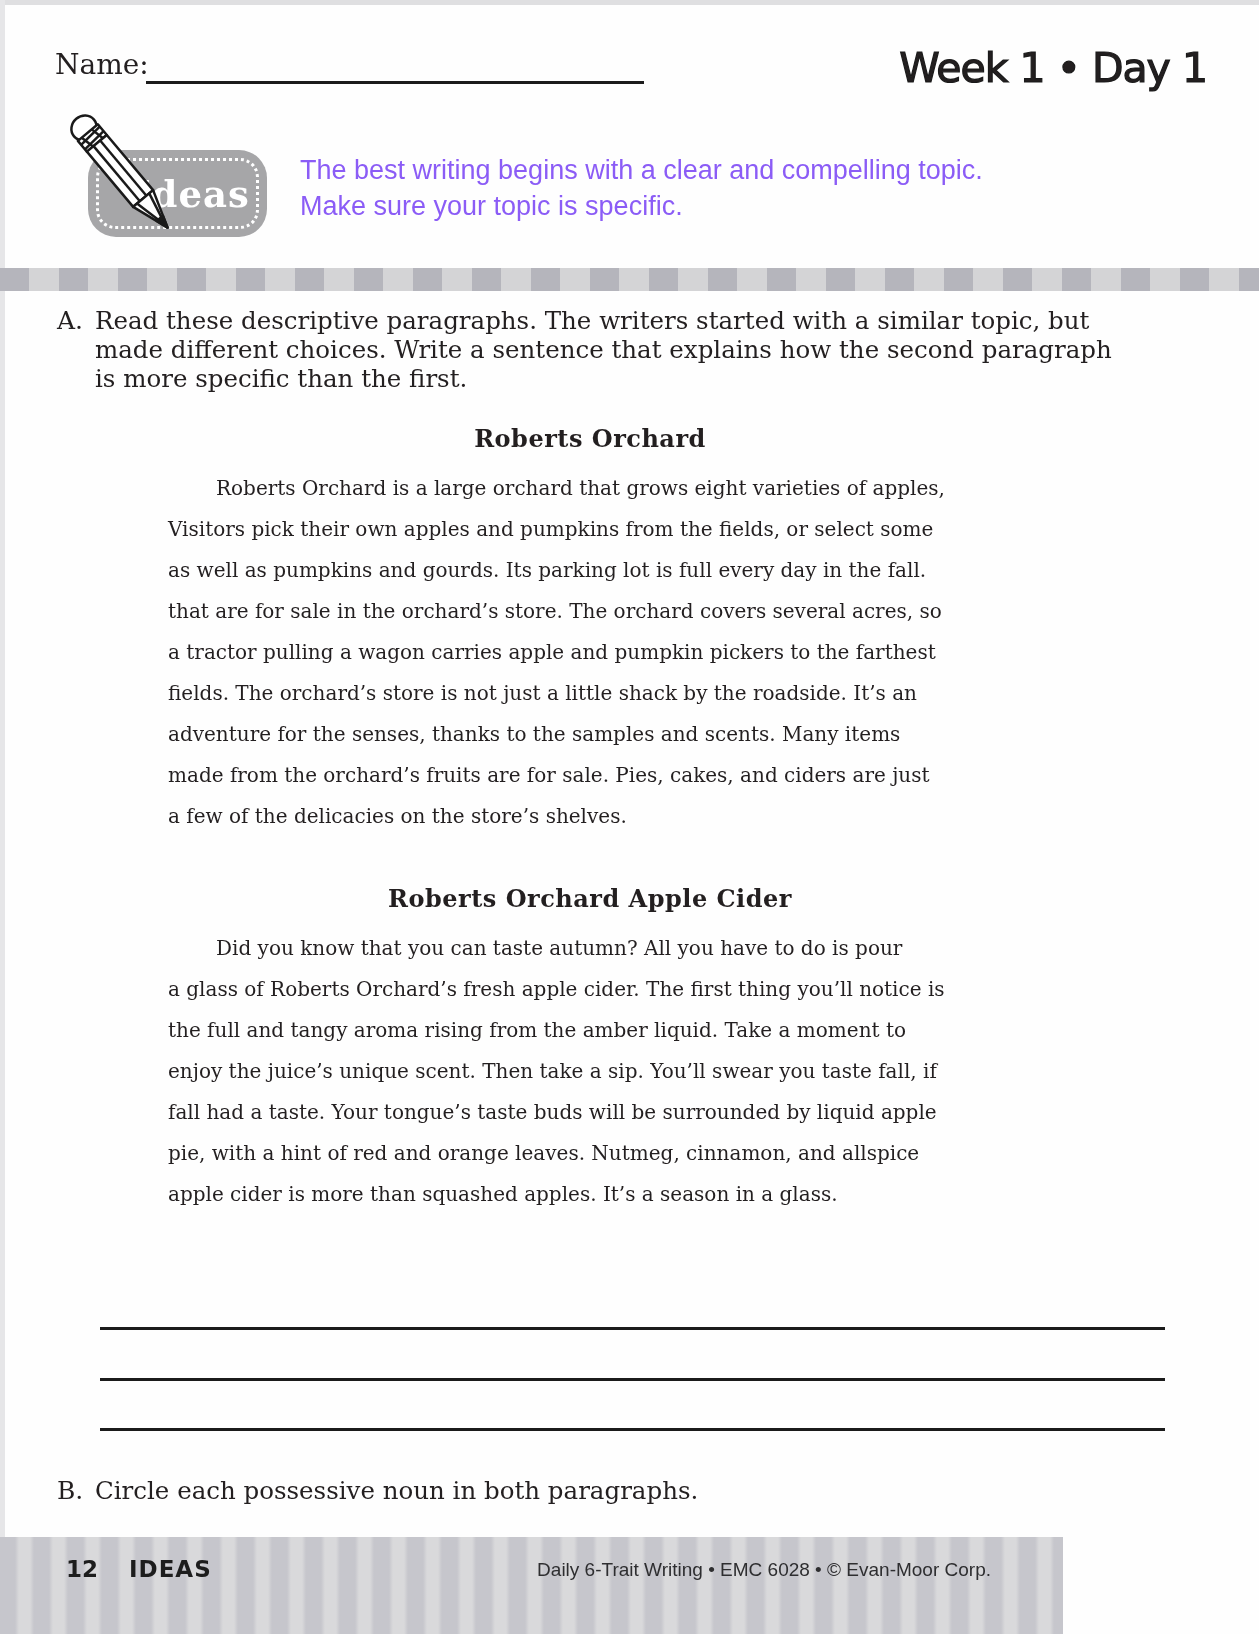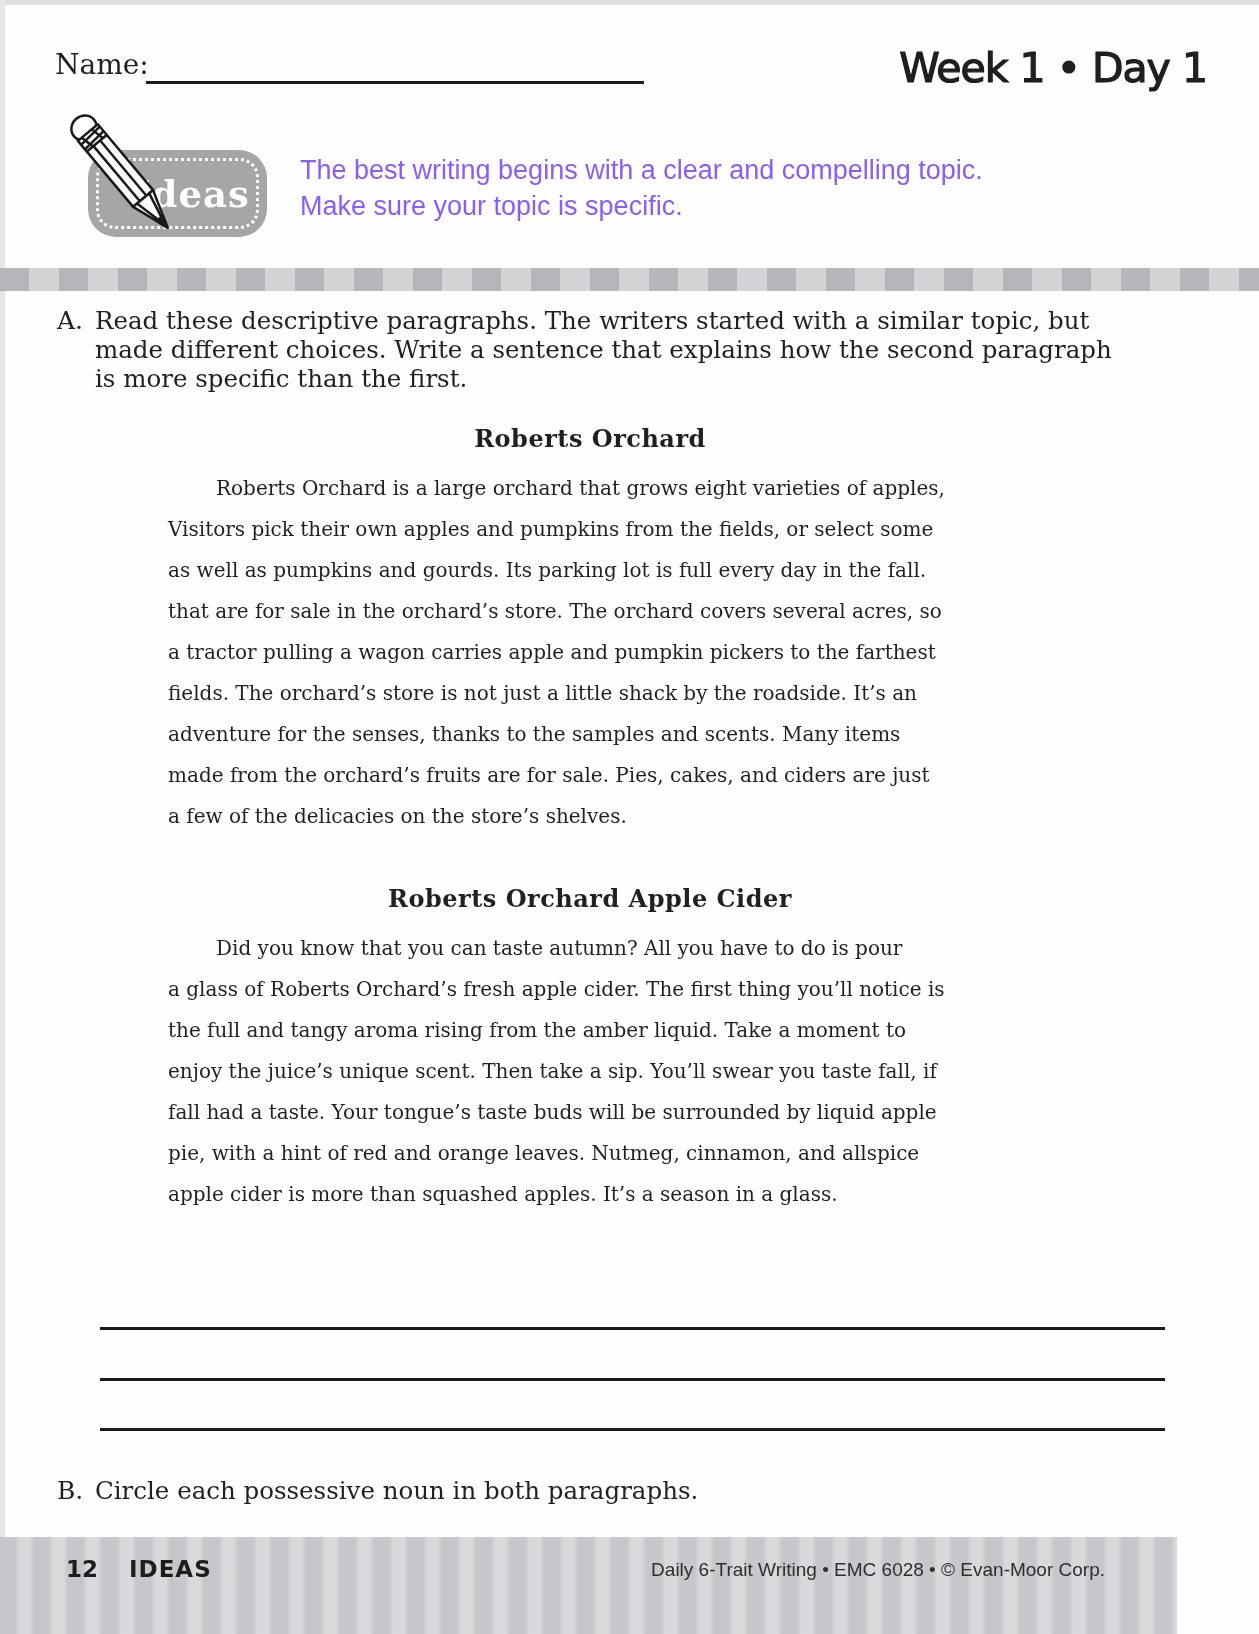--- a/index.html
+++ b/index.html
@@ -85,21 +85,21 @@
     border-top:3px solid #1b1b1b;
   }
   .al-1 { top:1327px; } .al-2 { top:1378px; } .al-3 { top:1428px; }
 
   
   .sec-b-label { left:57px; top:1476px; }
   .sec-b-text { position:absolute; left:95px; top:1476px; font-size:24.5px; white-space:nowrap; }
 
   
   .footer {
-    position:absolute; left:0; top:1537px; width:1177px; height:97px;
+    position:absolute; left:0; top:1537px; width:1063px; height:97px;
     background:repeating-linear-gradient(90deg,
       #c6c6cc 0px, #c6c6cc 15px,
       #d9d9db 19px, #d9d9db 30px,
       #c6c6cc 34px);
   }
   .footer-page-number {
     position:absolute; left:66px; top:19px;
     font-family:"DejaVu Sans", sans-serif; font-weight:bold; font-size:23px; color:#1d1d1d;
   }
   .footer-trait {

